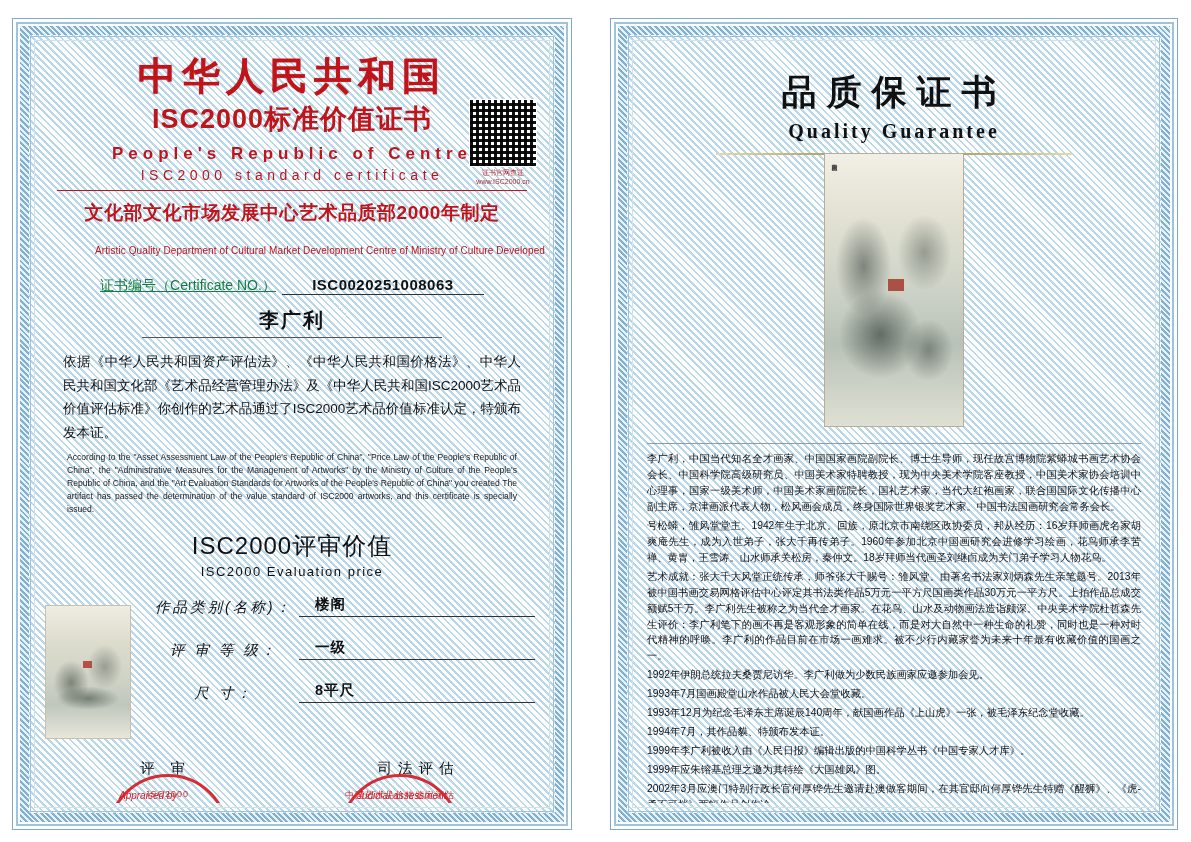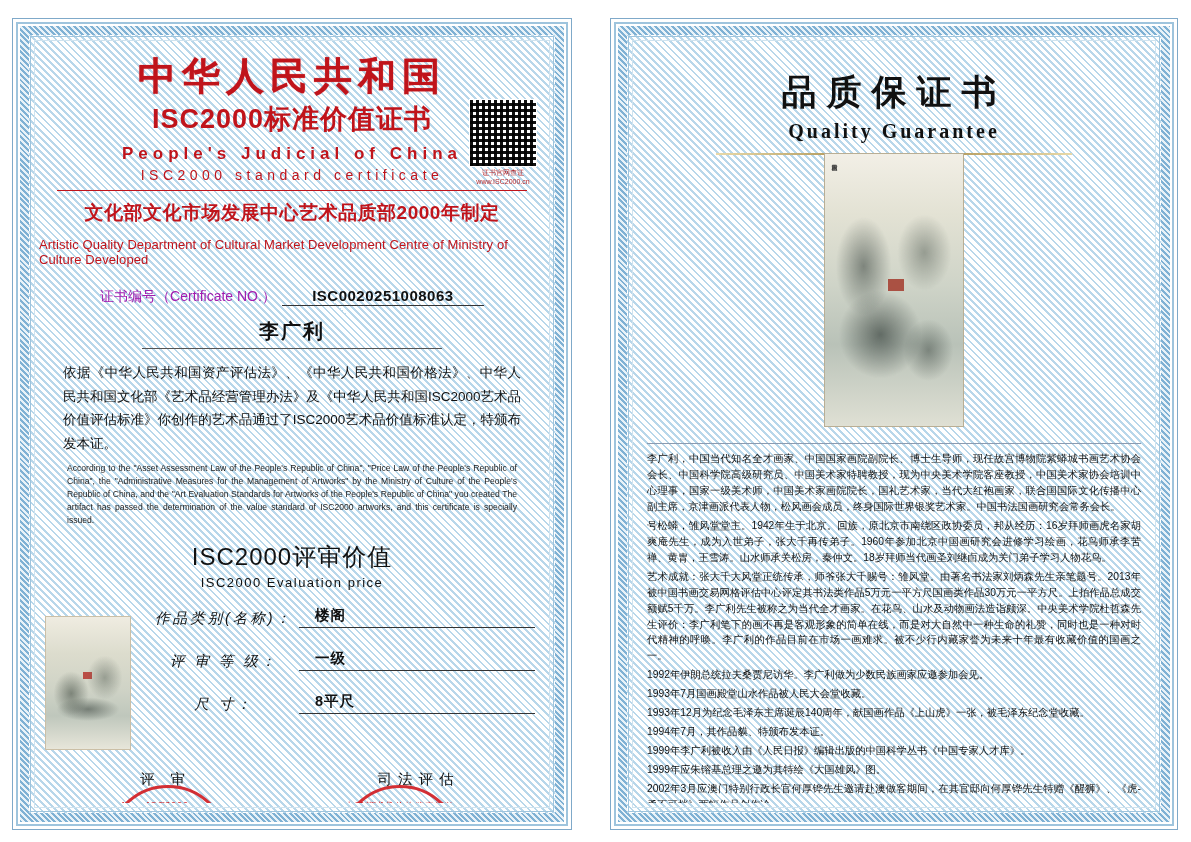--- a/index.html
+++ b/index.html
@@ -79,40 +79,40 @@
     color:#c0141b;
     margin-top:3px;
   }
   .rule-red{
     width:470px;height:1px;background:#c0141b;margin:7px auto 0 auto;
   }
   .subtitle-cn{
     text-align:center;font-weight:bold;font-size:19px;color:#c0141b;margin-top:9px;letter-spacing:.5px;
   }
   .subtitle-en{
-    text-align:left;font-size:13px;color:#c0141b;margin-top:11px;letter-spacing:.1px;
+    text-align:right;font-size:10px;color:#c0141b;margin-top:19px;letter-spacing:.1px;
   }
   .qr-wrap{
     position:absolute;right:6px;top:54px;width:72px;text-align:center;
   }
   .qr{
     width:66px;height:66px;margin:0 auto;
     background-color:#fff;
     background-image:
       repeating-linear-gradient(90deg,#111 0 3px,#fff 3px 6px),
       repeating-linear-gradient(0deg,#111 0 3px,#fff 3px 6px);
     background-blend-mode:multiply;
     border:1px solid #fff;
   }
   .qr-cap{font-size:7px;color:#b1272c;margin-top:2px;line-height:1.25;}
 
   .certno-row{
     display:flex;align-items:flex-end;justify-content:center;margin-top:20px;
   }
-  .certno-label{font-size:14px;color:#a21caf;}
+  .certno-label{font-size:14px;color:#15803d;text-decoration:underline;}
   .certno-value{
     font-size:15px;font-weight:bold;color:#111;border-bottom:1px solid #333;
     padding:0 6px 1px 6px;margin-left:6px;min-width:190px;text-align:center;letter-spacing:.5px;
   }
   .owner{
     text-align:center;font-size:20px;font-weight:bold;color:#111;margin-top:12px;letter-spacing:2px;
   }
   .owner-rule{width:300px;height:1px;background:#555;margin:3px auto 0 auto;}
 
   .para-cn{
@@ -232,21 +232,21 @@
   <div class="cert cert-left">
     <div class="border-outer"></div>
     <div class="border-guilloche"></div>
     <div class="border-inner"></div>
     <div class="border-inner2"></div>
 
     <div class="content">
 
       <div class="title-cn">中华人民共和国</div>
       <div class="title-cn2">ISC2000标准价值证书</div>
-      <div class="title-en1">People's Judicial of China</div>
+      <div class="title-en1">People's Republic of Centre</div>
       <div class="title-en2">ISC2000 standard certificate</div>
       <div class="rule-red"></div>
       <div class="subtitle-cn">文化部文化市场发展中心艺术品质部2000年制定</div>
       <div class="subtitle-en">Artistic Quality Department of Cultural Market Development Centre of Ministry of Culture Developed</div>
 
       <div class="qr-wrap">
         <div class="qr"></div>
         <div class="qr-cap">证书官网查证
 www.ISC2000.cn</div>
       </div>

